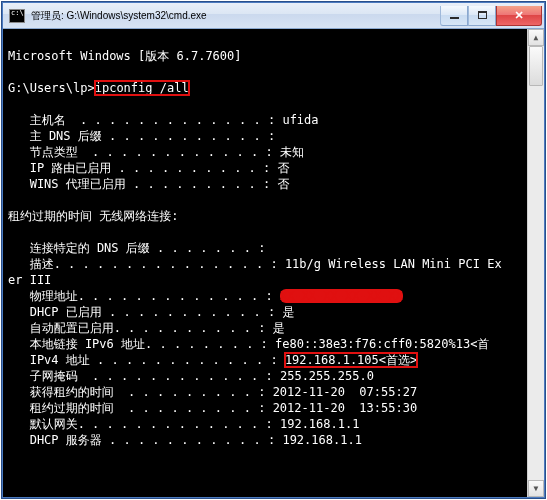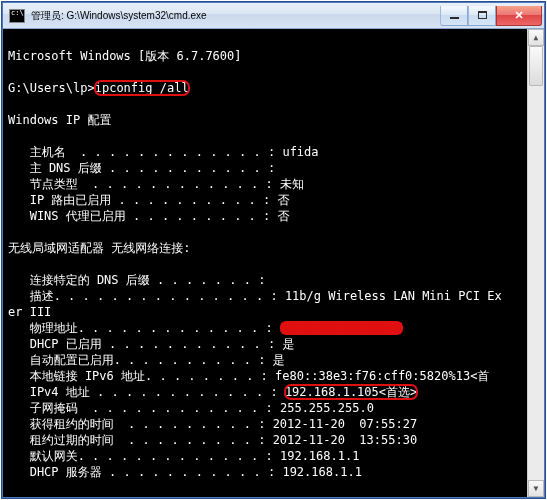--- a/index.html
+++ b/index.html
@@ -108,21 +108,21 @@
   .sb-track { flex: 1; position: relative; background: #ebebeb; }
   .sb-thumb {
     position: absolute;
     left: 1px; right: 1px;
     top: 0; height: 40px;
     background: linear-gradient(#fafafa,#dcdcdc);
     border: 1px solid #b8b8b8;
     border-radius: 1px;
   }
 
-  .hl-red { outline: 2px solid #e01010; outline-offset: -1px; border-radius: 6px; }
+  .hl-red { outline: 2px solid #e01010; outline-offset: -1px; }
   .redacted { background: #e01010; color: #e01010; border-radius: 6px; }
   .row { display: block; }
 </style>
 </head>
 <body>
 
 <div class="window">
   <div class="titlebar">
     <div class="title-icon"></div>
     <div class="title-text">管理员: G:\Windows\system32\cmd.exe</div>
@@ -135,23 +135,22 @@
         </div>
       <div class="win-btn close">
           <span class="x-ic">✕</span>
         </div>
     </div>
   </div>
 
   <div class="terminal">
 <span class="row">Microsoft Windows [版本 6.7.7600]</span>
 <span class="row"><span>G:\Users\lp&gt;</span><span class="hl-red"><span>ipconfig /all</span></span></span>
-<span class="row">Windows IP 配置</span>
 <span class="row"><span>   主机名  . . . . . . . . . . . . . : </span><span>ufida</span></span><span class="row">   主 DNS 后缀 . . . . . . . . . . . :</span><span class="row"><span>   节点类型  . . . . . . . . . . . . : </span><span>未知</span></span><span class="row"><span>   IP 路由已启用 . . . . . . . . . . : </span><span>否</span></span><span class="row"><span>   WINS 代理已启用 . . . . . . . . . : </span><span>否</span></span>
-<span class="row">无线局域网适配器 无线网络连接:</span>
+<span class="row">租约过期的时间 无线网络连接:</span>
 <span class="row">   连接特定的 DNS 后缀 . . . . . . . :</span><span class="row"><span>   描述. . . . . . . . . . . . . . . : </span><span>11b/g Wireless LAN Mini PCI Ex</span></span><span class="row">er III</span><span class="row"><span>   物理地址. . . . . . . . . . . . . : </span><span class="redacted">XX-XX-XX-XX-XX-XX</span></span><span class="row"><span>   DHCP 已启用 . . . . . . . . . . . : </span><span>是</span></span><span class="row"><span>   自动配置已启用. . . . . . . . . . : </span><span>是</span></span><span class="row"><span>   本地链接 IPv6 地址. . . . . . . . : </span><span>fe80::38e3:f76:cff0:5820%13&lt;首</span></span><span class="row"><span>   IPv4 地址 . . . . . . . . . . . . : </span><span class="hl-red"><span>192.168.1.105&lt;首选&gt;</span></span></span><span class="row"><span>   子网掩码  . . . . . . . . . . . . : </span><span>255.255.255.0</span></span><span class="row"><span>   获得租约的时间  . . . . . . . . . : </span><span>2012-11-20  07:55:27</span></span><span class="row"><span>   租约过期的时间  . . . . . . . . . : </span><span>2012-11-20  13:55:30</span></span><span class="row"><span>   默认网关. . . . . . . . . . . . . : </span><span>192.168.1.1</span></span><span class="row"><span>   DHCP 服务器 . . . . . . . . . . . : </span><span>192.168.1.1</span></span><span class="row"></span>
     <div class="scrollbar">
       <div class="sb-btn"><span>▲</span></div>
       <div class="sb-track">
         <div class="sb-thumb"></div>
       </div>
       <div class="sb-btn"><span>▼</span></div>
     </div>
   </div>
 </div>

